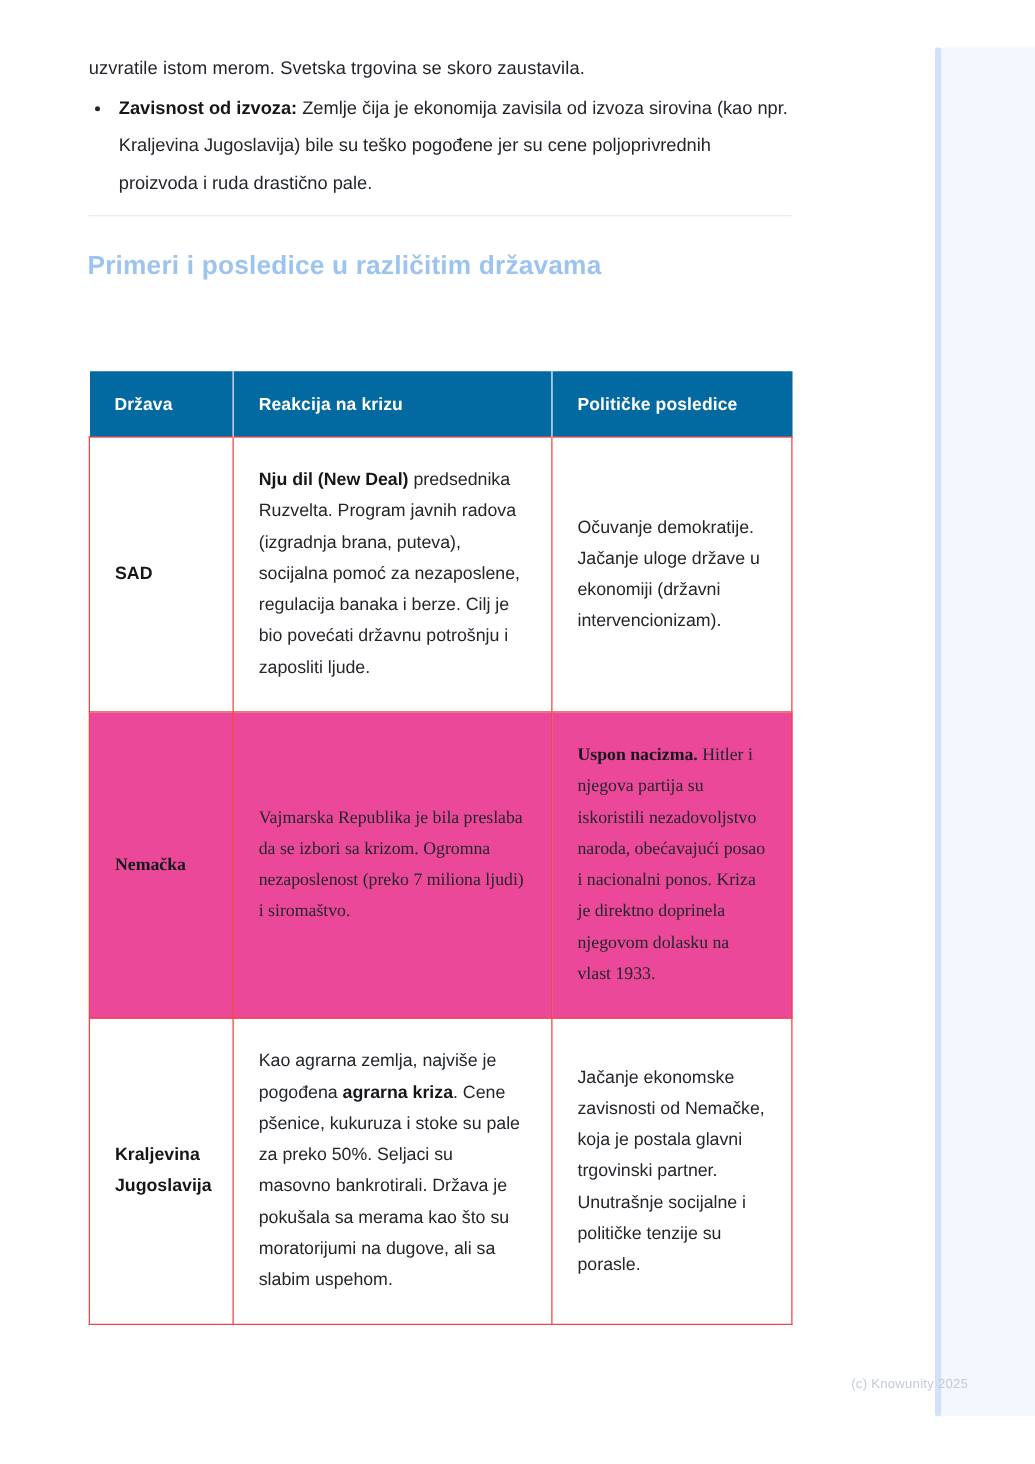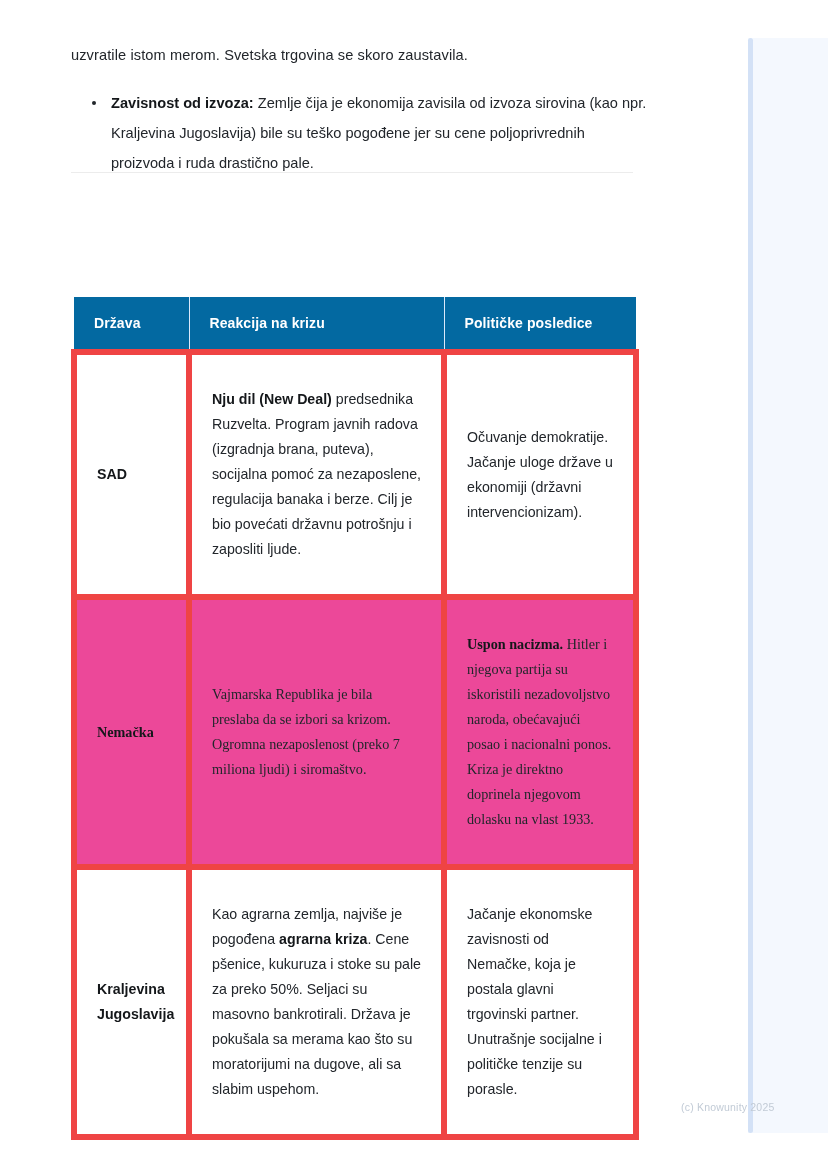--- a/index.html
+++ b/index.html
@@ -65,21 +65,21 @@
     width: 562px;
   }
 
   
   #bullets {
     position: absolute;
     left: 0;
     top: 72px;
     width: 562px;
     list-style: none;
-    margin: 16px;
+    margin: 0;
     padding: 0;
   }
   #bullets li {
     position: relative;
     padding-left: 24px;
     font-size: 14.6px;
     line-height: 30px;
     color: #22262b;
   }
   #bullets li::before {
@@ -151,22 +151,22 @@
     border-right: 1px solid #dbe9fb;
     letter-spacing: .1px;
     vertical-align: middle;
   }
   #comparison-table thead th:last-child { border-right: none; }
 
   #comparison-table tbody td {
     font-size: 14.2px;
     line-height: 25px;
     color: #22262b;
-    padding: 32px 20px;
-    border: 6px solid #ef4444;
+    padding: 22px 20px;
+    border: 1px solid #ef4444;
     vertical-align: middle;
     background: #ffffff;
   }
   #comparison-table tbody tr.alt td {
     background: #ec4899;
     font-family: Liberation Serif, serif;
   }
   #comparison-table tbody td.country {
     font-weight: 700;
     color: #14171a;
@@ -196,20 +196,21 @@
     <p id="lead-line" class="para">uzvratile istom merom. Svetska trgovina se skoro zaustavila.</p>
 
     <ul id="bullets">
       <li><span class="b">Zavisnost od izvoza:</span><span> Zemlje čija je ekonomija zavisila od izvoza sirovina (kao npr. Kraljevina Jugoslavija) bile su teško pogođene jer su cene poljoprivrednih proizvoda i ruda drastično pale.</span></li>
     </ul>
 
   </div>
 
   <div id="divider"></div>
 
+  <h2 id="section-heading">Primeri i posledice u različitim državama</h2>
 
 
   <table id="comparison-table">
     <colgroup>
       <col class="c1">
         <col class="c2">
         <col class="c3">
     </colgroup>
     <thead>
       <tr>

